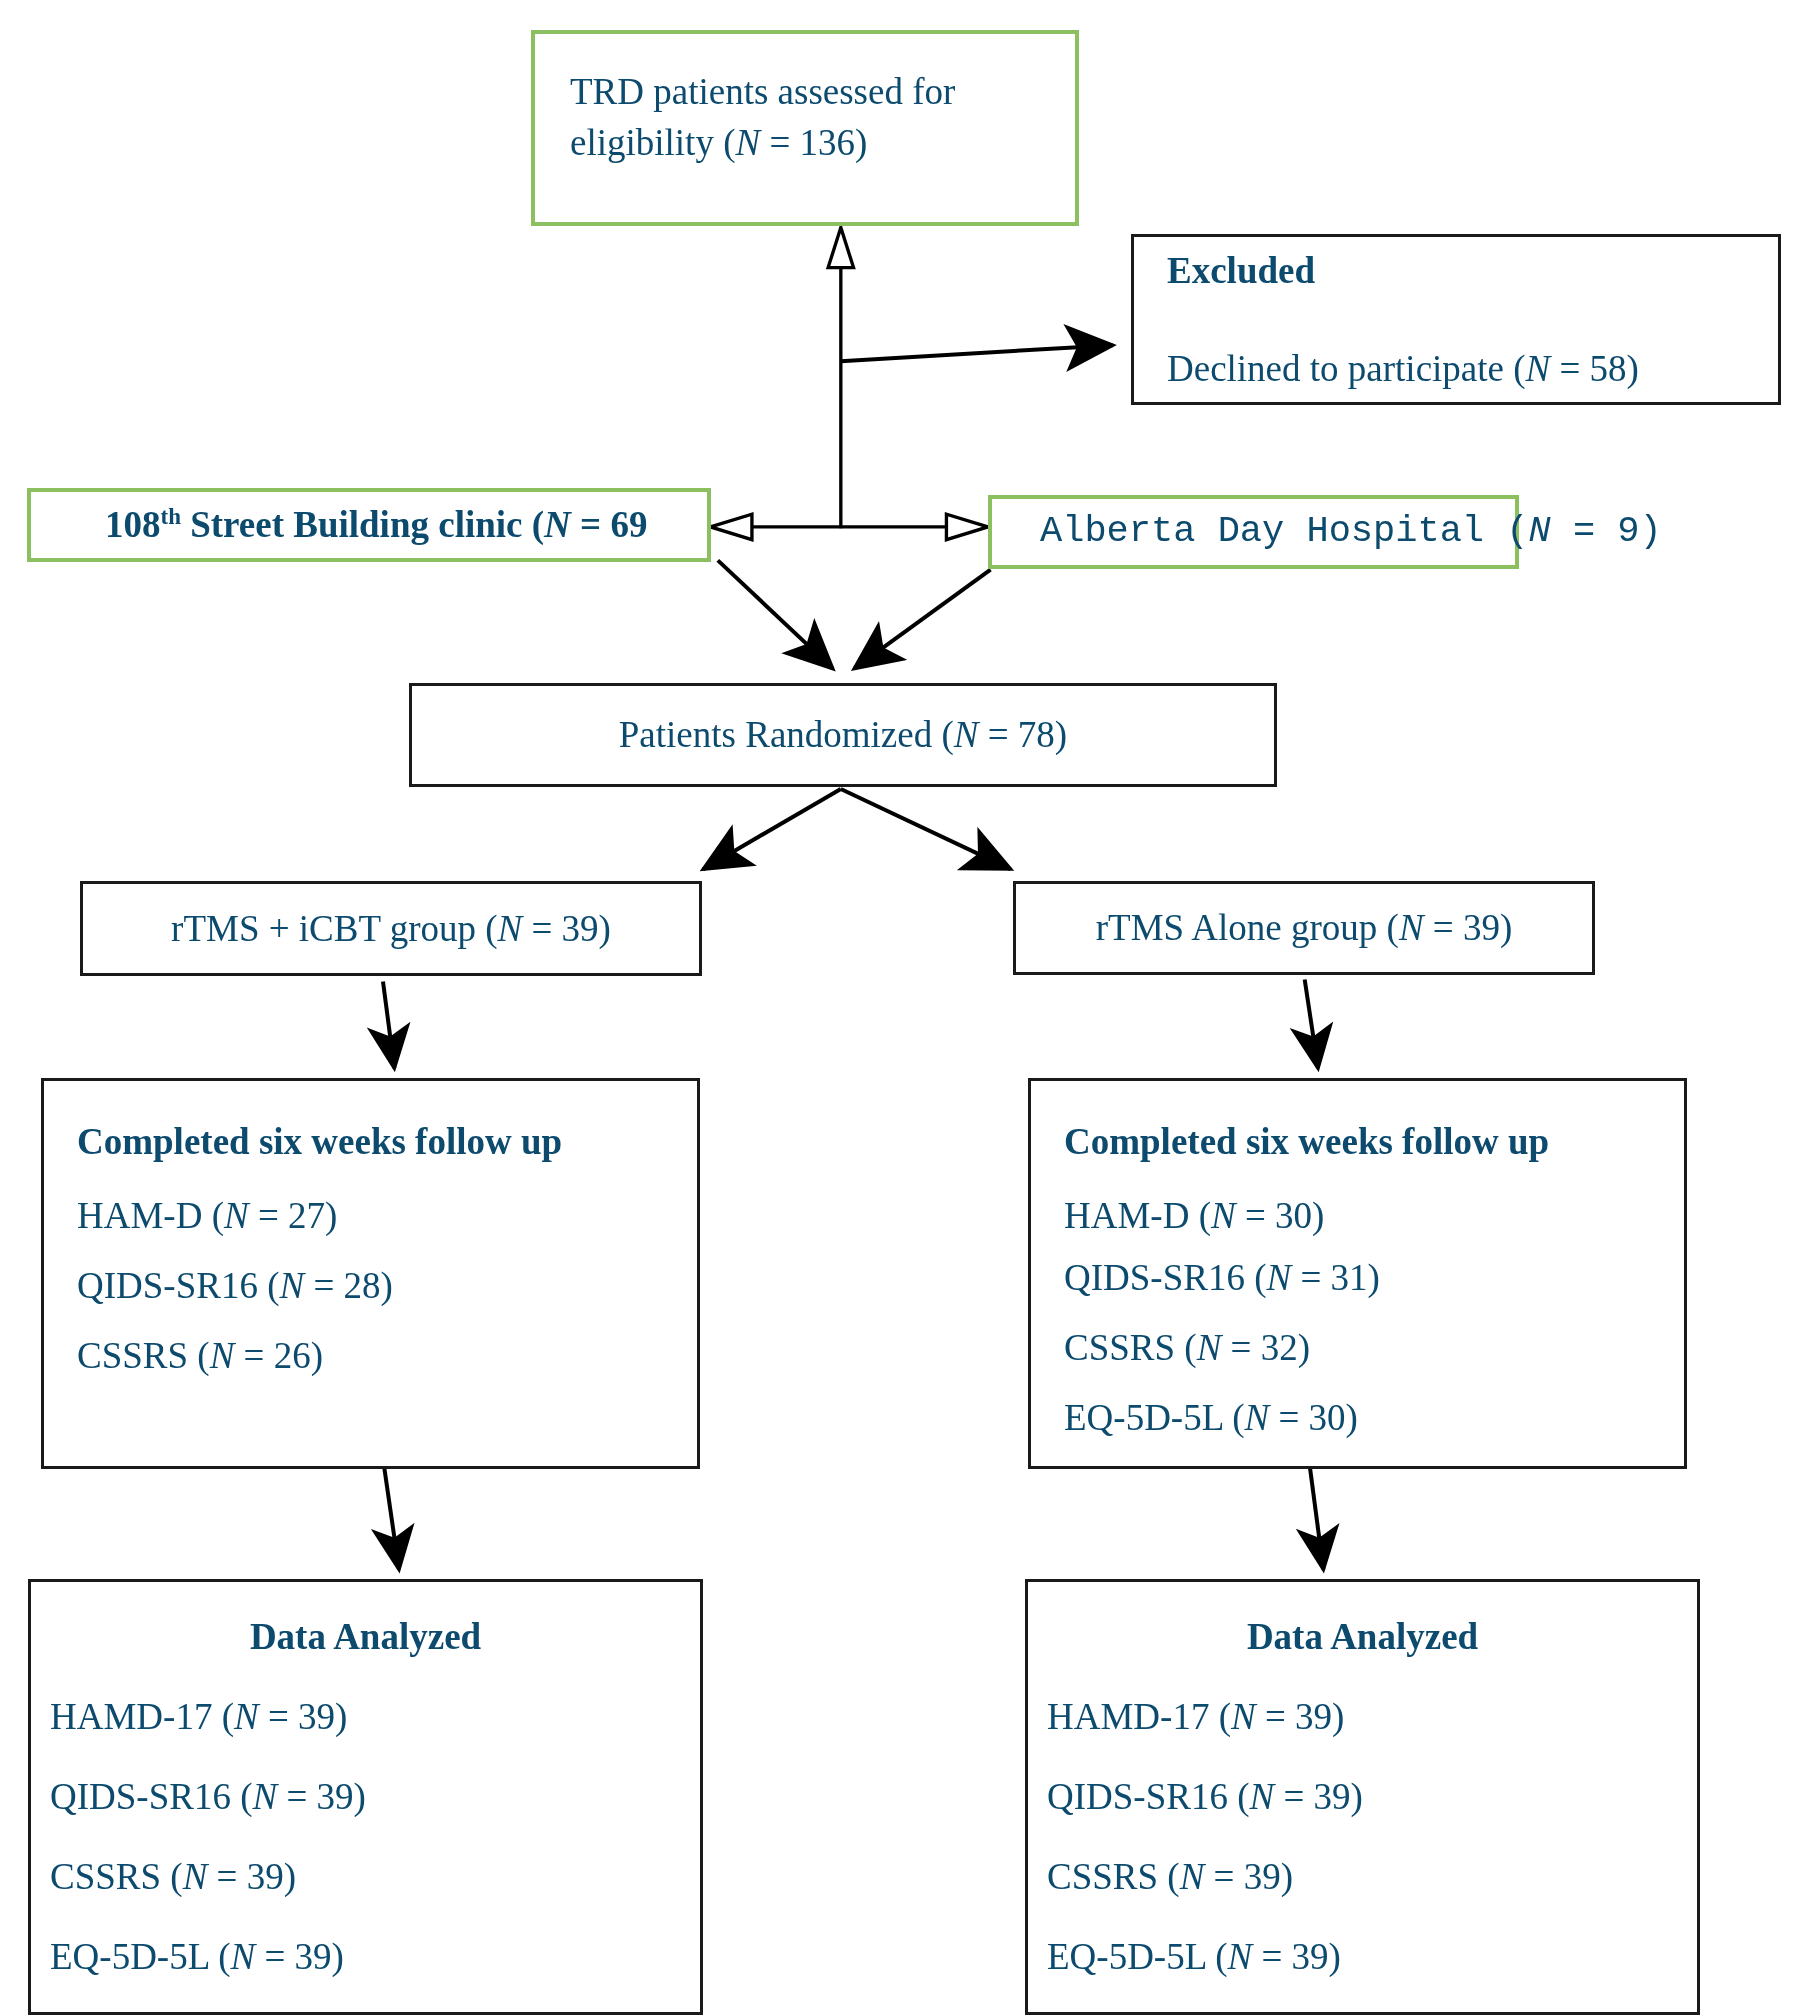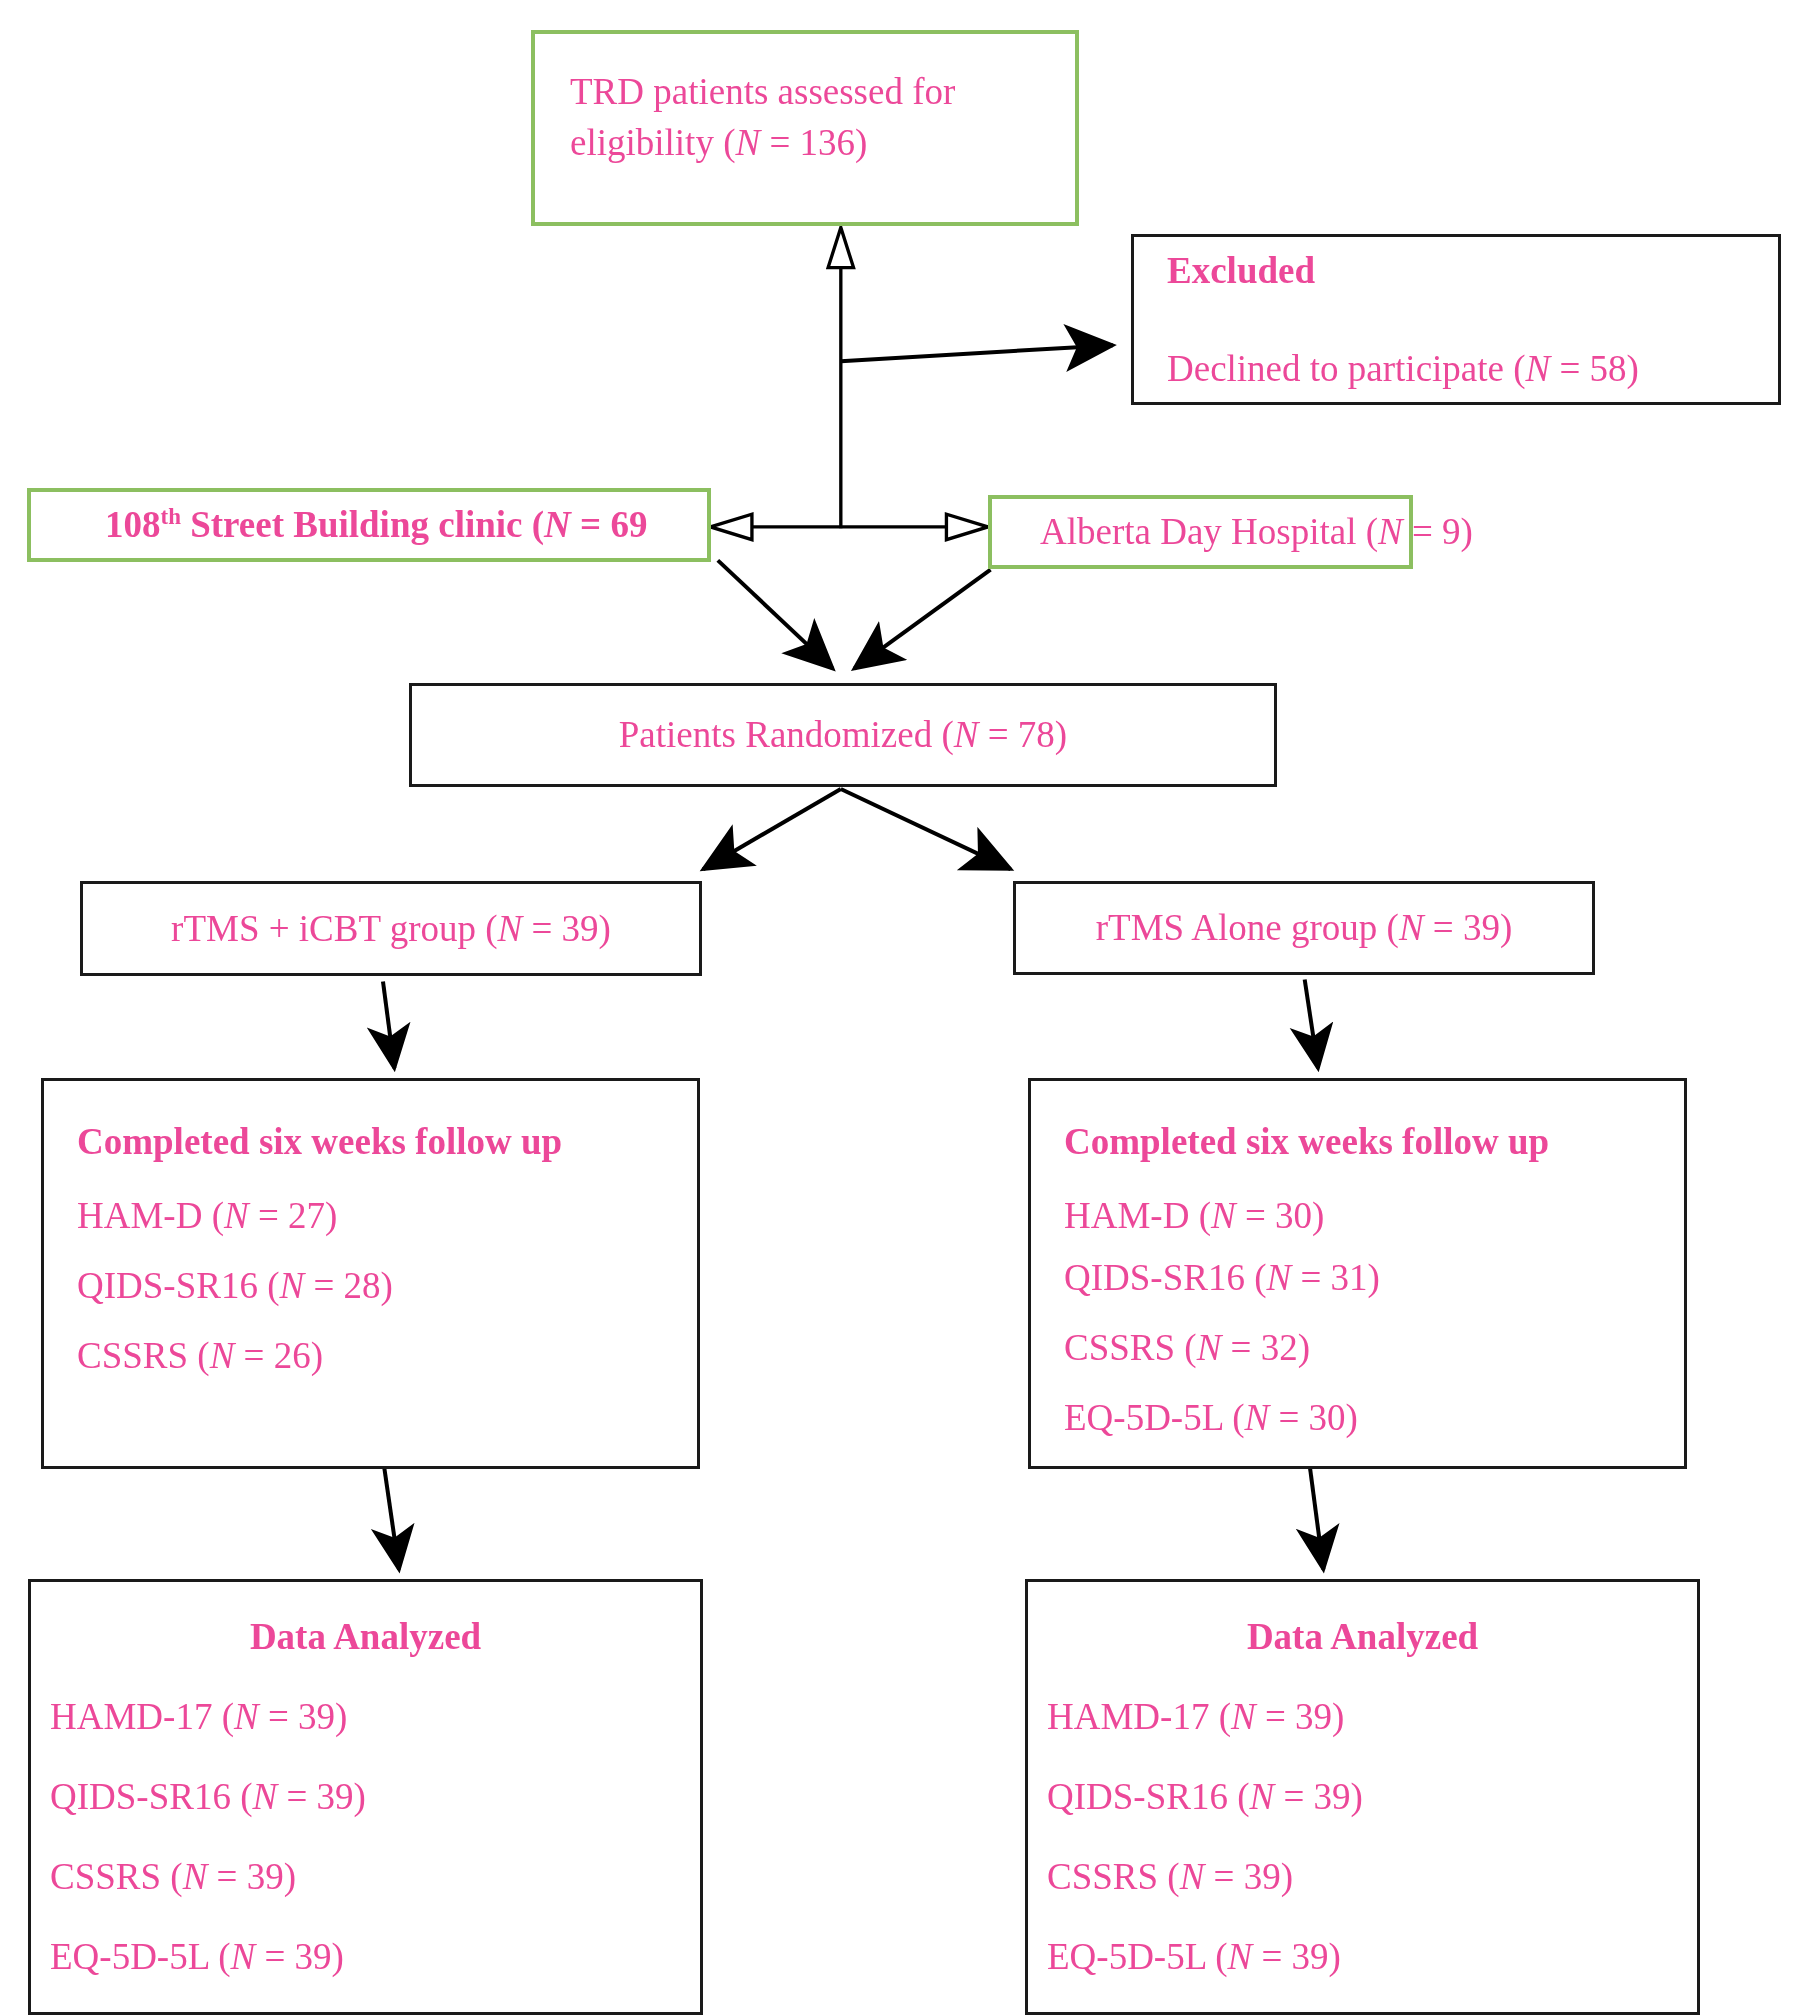--- a/index.html
+++ b/index.html
@@ -36,21 +36,21 @@
     flex-direction: column;
     justify-content: center;
   }
   .box-inner.top-aligned {
     justify-content: flex-start;
   }
 
   .line {
     font-size: 37px;
     line-height: 1.38;
-    color: #ec4899;
+    color: #0c4a6e;
     white-space: nowrap;
   }
   .line.bold { font-weight: bold; }
   .line.center { text-align: center; }
   .nvar { font-style: italic; }
   sup.ord { font-size: 0.62em; vertical-align: super; line-height: 0; }
 
   
   #connectors {
     position: absolute;
@@ -133,21 +133,21 @@
       <div class="line"><span>Declined to participate (</span><span class="nvar">N</span><span> = 58)</span></div>
     </div>
   </div>
 
   <div class="box box-green" style="left:27px; top:488px; width:684px; height:74px;">
     <div class="box-inner" style="padding-left:74px;font-weight:bold;">
       <div class="line"><span>108</span><sup class="ord">th</sup><span> Street Building clinic (</span><span class="nvar">N</span><span> = 69</span></div>
     </div>
   </div>
 
-  <div class="box box-green" style="left:988px; top:495px; width:425px; height:74px;">
+  <div class="box box-green" style="left:988px; top:495px; width:531px; height:74px;font-family:Liberation Mono, monospace;">
     <div class="box-inner" style="padding-left:48px;">
       <div class="line"><span>Alberta Day Hospital (</span><span class="nvar">N</span><span> = 9)</span></div>
     </div>
   </div>
 
   <div class="box box-black" style="left:409px; top:683px; width:868px; height:104px;">
     <div class="box-inner">
       <div class="line center"><span>Patients Randomized (</span><span class="nvar">N</span><span> = 78)</span></div>
     </div>
   </div>

